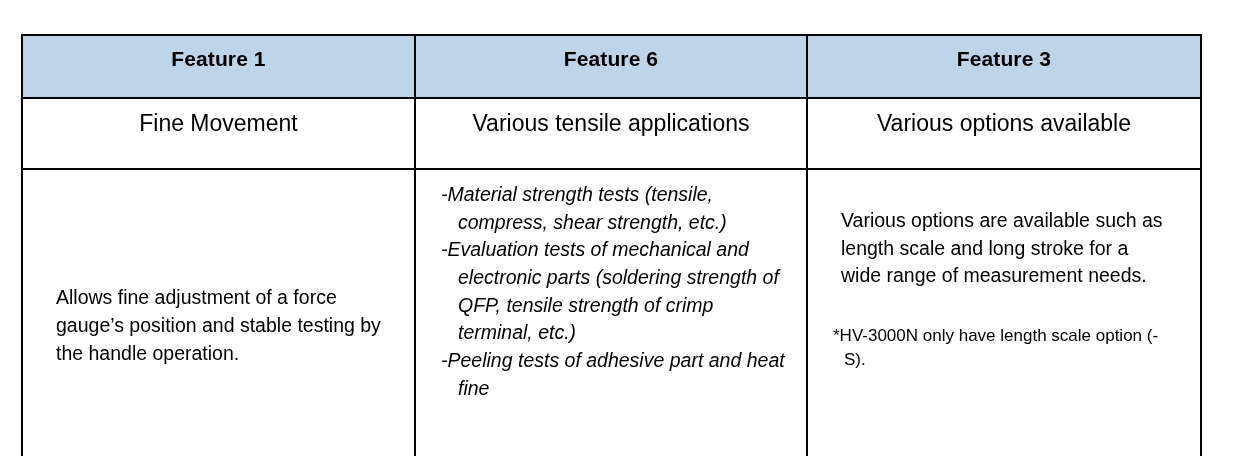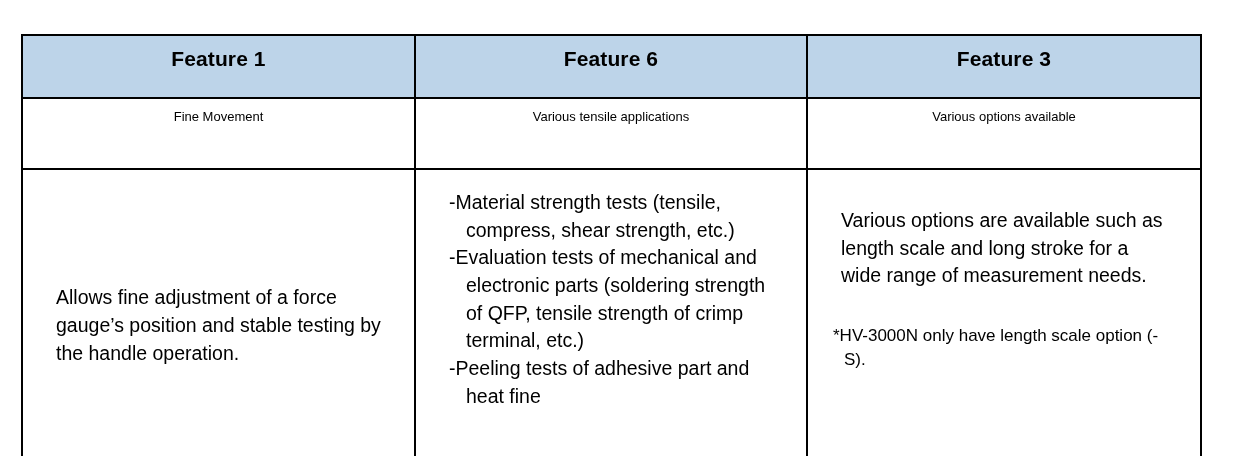--- a/index.html
+++ b/index.html
@@ -57,21 +57,21 @@
   }
 
   
   .sub-cell {
     background: #ffffff;
     height: 47px;
     text-align: center;
     vertical-align: middle;
   }
   .sub-label {
-    font-size: 13px;
+    font-size: 23px;
     font-weight: normal;
     line-height: 1.15;
   }
 
   
   .body-cell {
     height: 284px;
     vertical-align: top;
   }
   .body-cell.center-v {
@@ -89,23 +89,24 @@
   .body-inner.pad-col3 {
     padding: 18px 12px 8px 14px;
   }
 
   .para {
     margin: 8px;
   }
 
   
   .dash-list {
-    margin: 8px;
+    margin: 0;
     padding: 0;
     list-style: none;
+    font-style: italic;
   }
   .dash-item {
     padding-left: 17px;
     text-indent: -17px;
     margin: 0;
   }
 
   
   .footnote {
     margin: 34px 0 8px 0;

